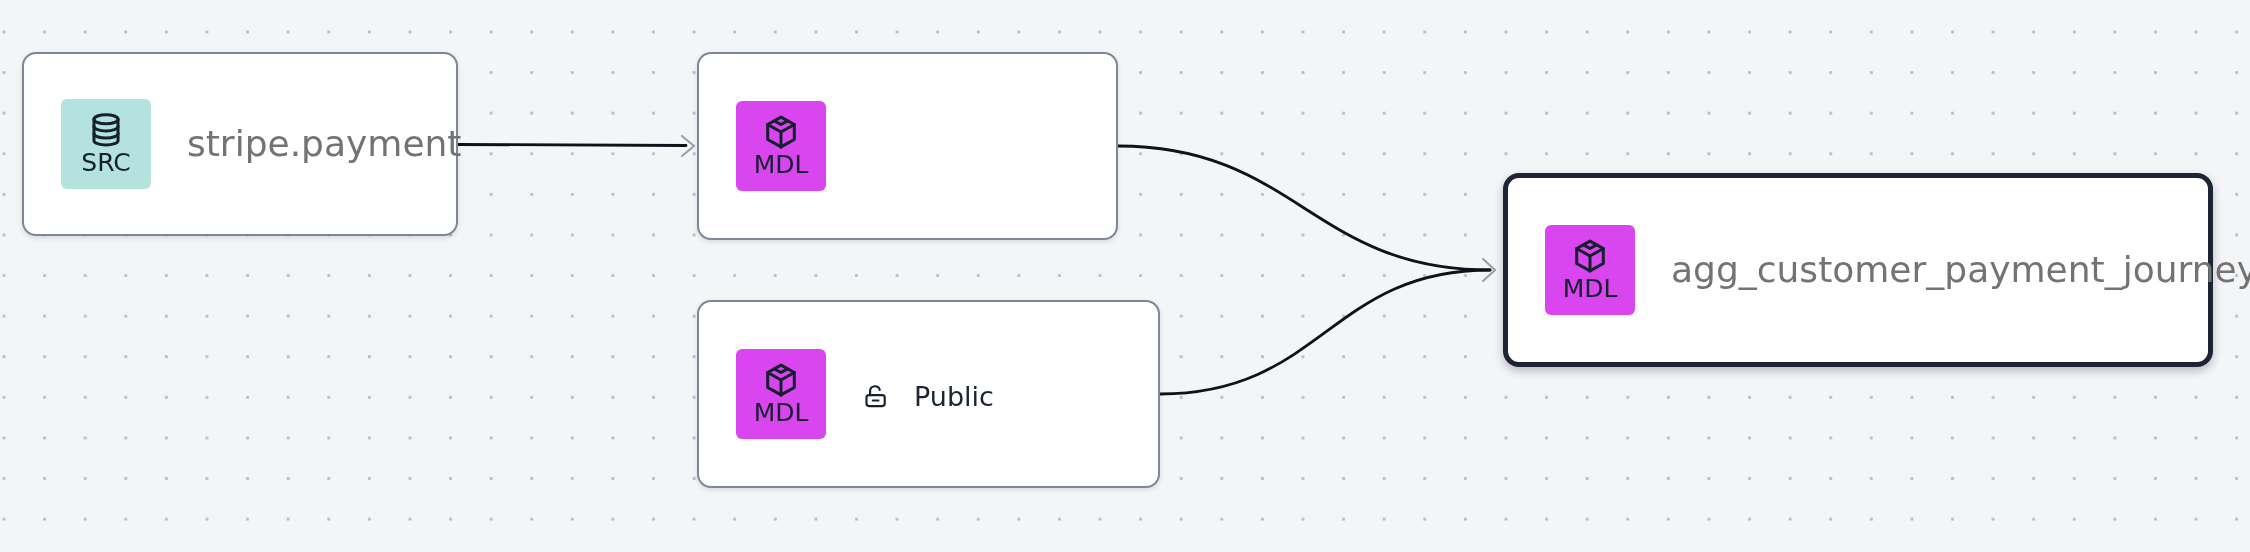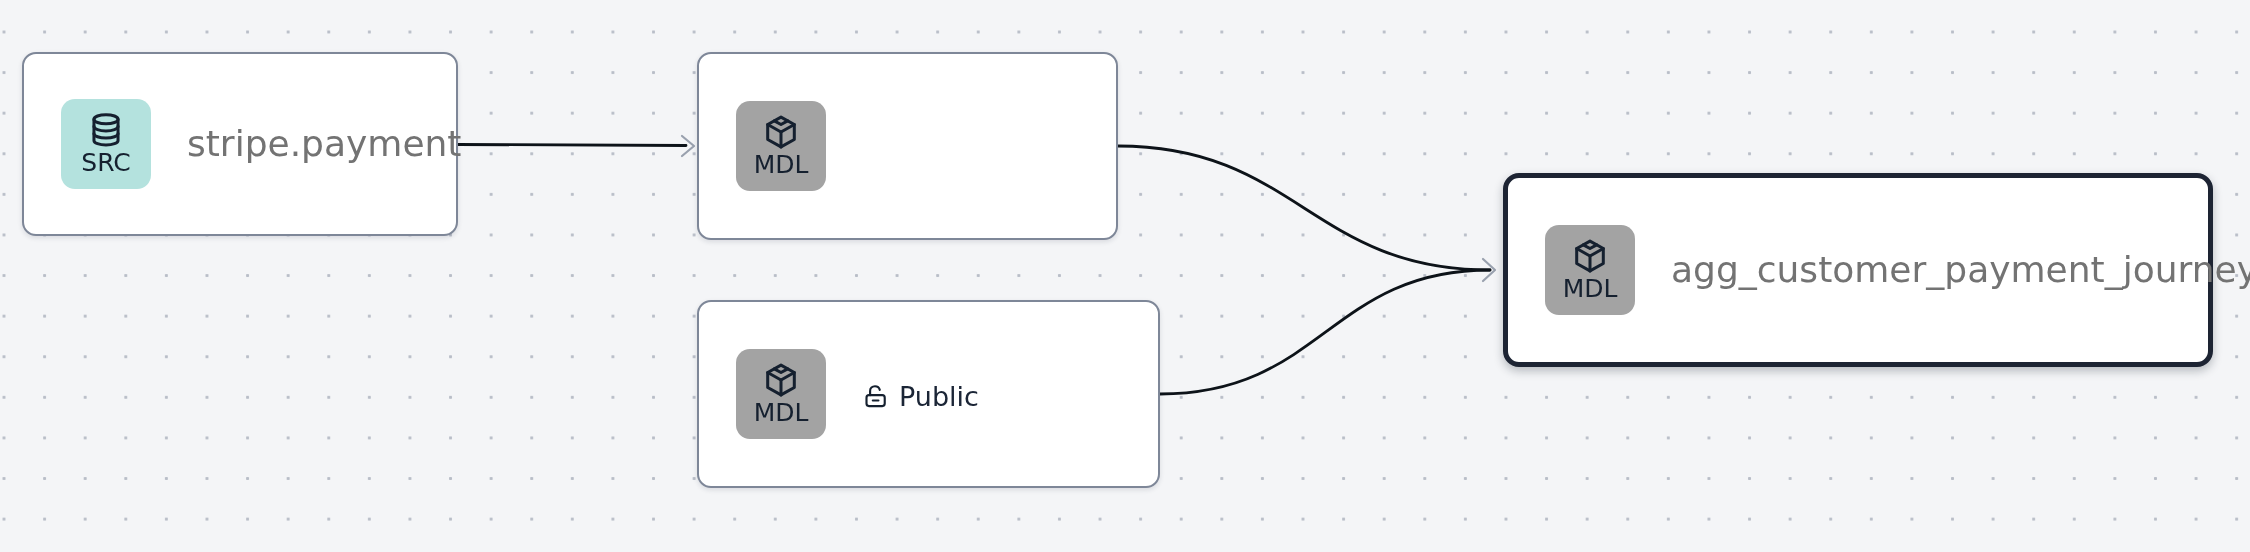--- a/index.html
+++ b/index.html
@@ -40,38 +40,38 @@
     border: 5px solid #1d2433;
     border-radius: 16px;
     box-shadow: 0 4px 10px rgba(23,32,48,.28);
   }
   .node--stripe  { left: 22px;   top: 52px;  width: 436px; height: 184px; }
   .node--stg     { left: 697px;  top: 52px;  width: 421px; height: 188px; }
   .node--fct     { left: 697px;  top: 300px; width: 463px; height: 188px; }
   .node--agg     { left: 1503px; top: 173px; width: 710px; height: 194px; }
   .badge {
     flex: 0 0 auto;
-    width: 90px; height: 90px; border-radius: 14px;
+    width: 90px; height: 90px; border-radius: 6px;
     display: flex; flex-direction: column;
     align-items: center; justify-content: center;
     color: #15202f;
   }
   .badge--src { background: #b4e2de; }
-  .badge--mdl { background: #a3a3a3; }
+  .badge--mdl { background: #d946ef; }
   .badge svg { width: 38px; height: 38px; display: block; }
   .badge-label {
     font-size: 25px; font-weight: 500; line-height: 1.05; margin-top: 1px;
     color: #15202f;
   }
   .node-text { display: flex; flex-direction: column; justify-content: center; }
   .node-title {
     font-size: 36px; line-height: 1.2; color: #737373; white-space: nowrap;
   }
   .access-row {
-    display: flex; align-items: center; gap: 10px; margin-top: 5px;
+    display: flex; align-items: center; gap: 25px; margin-top: 5px;
     font-size: 27px; color: #1b2536;
   }
   .access-row svg { width: 27px; height: 27px; display: block; }
   .icon-stroke { fill: none; stroke: #15202f; stroke-width: 1.9px;
                  stroke-linecap: round; stroke-linejoin: round; }
 </style>
 </head>
 <body>
 
 <div class="canvas">

